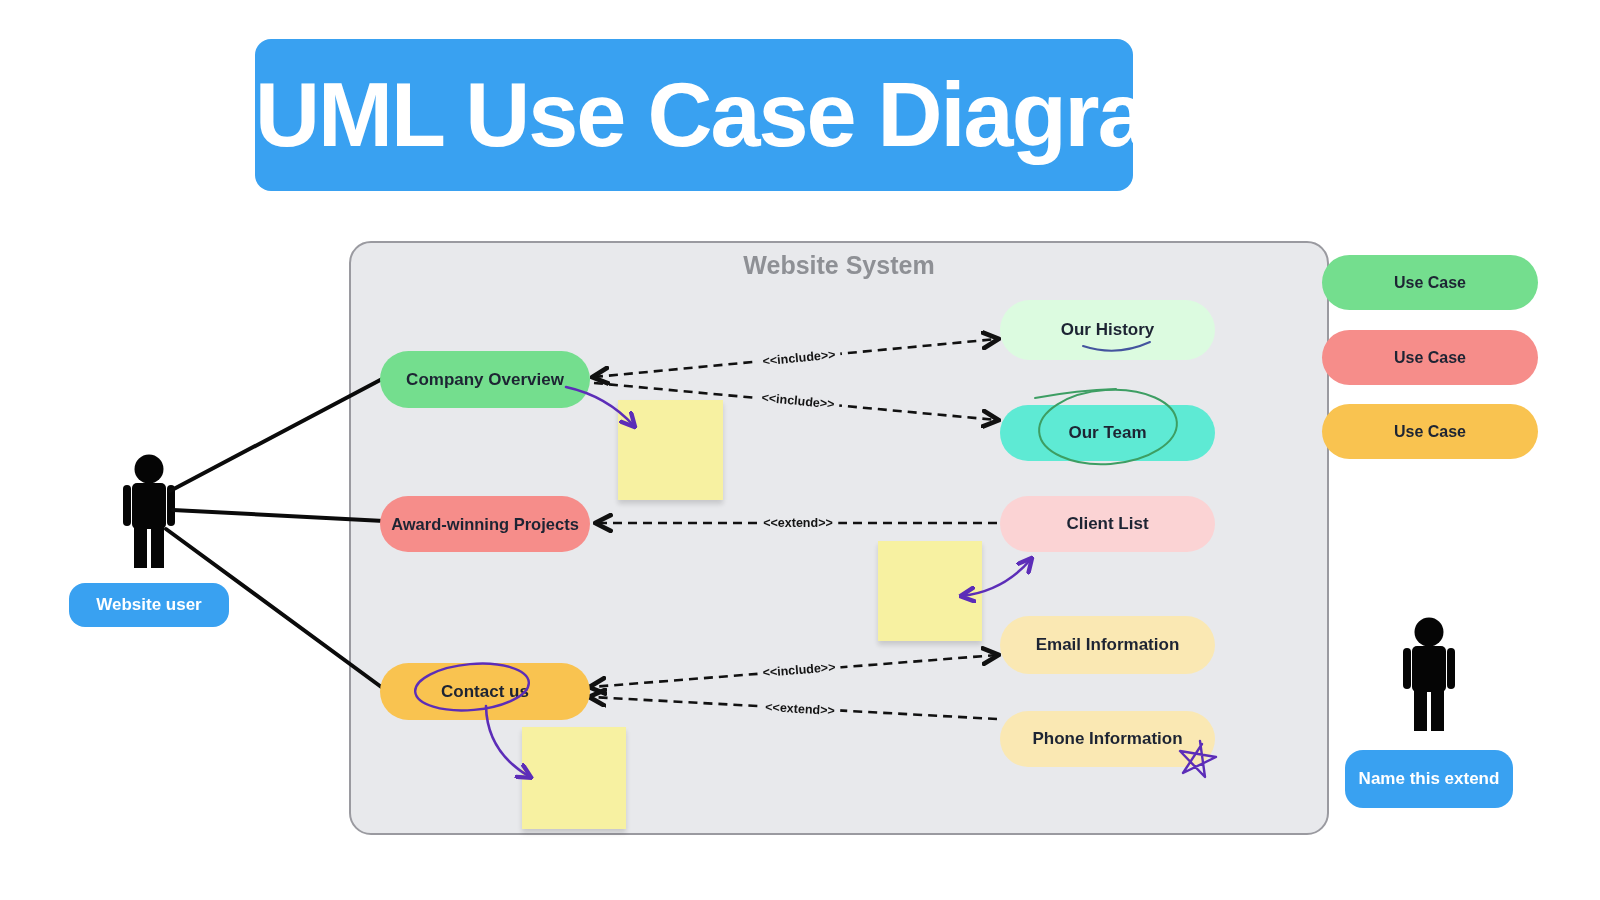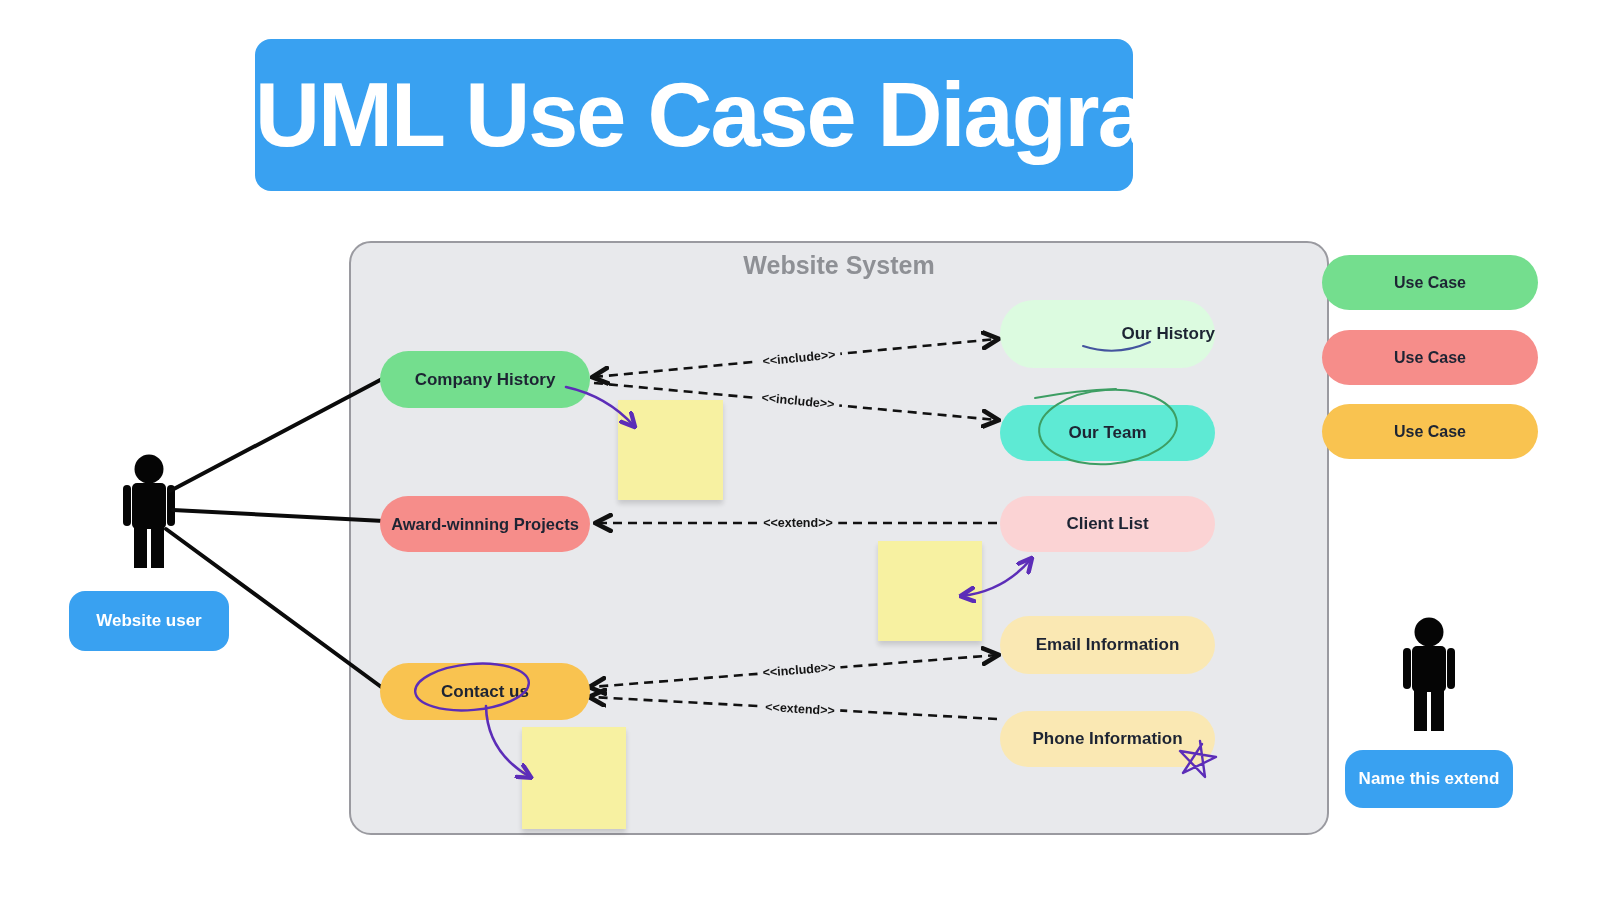--- a/index.html
+++ b/index.html
@@ -87,30 +87,30 @@
     <g stroke="#111111" stroke-width="2.6" fill="none" stroke-dasharray="9 6">
       <path d="M594,377 L997,339" marker-start="url(#ah)" marker-end="url(#ah)"></path>
       <path d="M594,383 L997,420" marker-end="url(#ah)"></path>
       <path d="M997,523 L597,523" marker-end="url(#ah)"></path>
       <path d="M997,655 L591,687" marker-start="url(#ah)" marker-end="url(#ah)"></path>
       <path d="M997,719 L591,697" marker-end="url(#ah)"></path>
     </g>
   </svg>
 
   <div class="pill" style="left:380px;top:351px;width:210px;height:57px;background:#74DE8E;">
-    <span>Company History</span>
+    <span>Company Overview</span>
   </div>
   <div class="pill" style="left:380px;top:496px;width:210px;height:56px;background:#F68D8A;">
     <span style="font-size:16.5px">Award-winning Projects</span>
   </div>
   <div class="pill" style="left:380px;top:663px;width:210px;height:57px;background:#F9C350;">
     <span>Contact us</span>
   </div>
 
-  <div class="pill" style="left:1000px;top:300px;width:215px;height:68px;background:#DCFBE0;justify-content:flex-end;">
+  <div class="pill" style="left:1000px;top:300px;width:215px;height:60px;background:#DCFBE0;">
     <span>Our History</span>
   </div>
   <div class="pill" style="left:1000px;top:405px;width:215px;height:56px;background:#5eead4;">
     <span>Our Team</span>
   </div>
   <div class="pill" style="left:1000px;top:496px;width:215px;height:56px;background:#FBD3D4;">
     <span>Client List</span>
   </div>
   <div class="pill" style="left:1000px;top:616px;width:215px;height:58px;background:#FAE8B3;">
     <span>Email Information</span>
@@ -122,21 +122,21 @@
   <div class="sticky" style="left:618px;top:400px;width:105px;height:100px;"></div>
   <div class="sticky" style="left:878px;top:541px;width:104px;height:100px;"></div>
   <div class="sticky" style="left:522px;top:727px;width:104px;height:102px;"></div>
 
   <div class="conn-label r-l1" style="left:799px;top:358px;">&lt;&lt;include&gt;&gt;</div>
   <div class="conn-label r-l2" style="left:798px;top:401px;">&lt;&lt;include&gt;&gt;</div>
   <div class="conn-label r-l3" style="left:798px;top:523px;">&lt;&lt;extend&gt;&gt;</div>
   <div class="conn-label r-l4" style="left:799px;top:670px;">&lt;&lt;include&gt;&gt;</div>
   <div class="conn-label r-l5" style="left:800px;top:709px;">&lt;&lt;extend&gt;&gt;</div>
 
-  <div class="blue-label" style="left:69px;top:583px;width:160px;height:60px;margin-top:8px;">
+  <div class="blue-label" style="left:69px;top:583px;width:160px;height:44px;">
     <span>Website user</span>
   </div>
   <div class="blue-label" style="left:1345px;top:750px;width:168px;height:58px;border-radius:18px;">
     <span>Name this extend</span>
   </div>
 
   <div class="pill" style="left:1322px;top:255px;width:216px;height:55px;background:#74DE8E;">
     <span style="font-size:16px">Use Case</span>
   </div>
   <div class="pill" style="left:1322px;top:330px;width:216px;height:55px;background:#F68D8A;">

